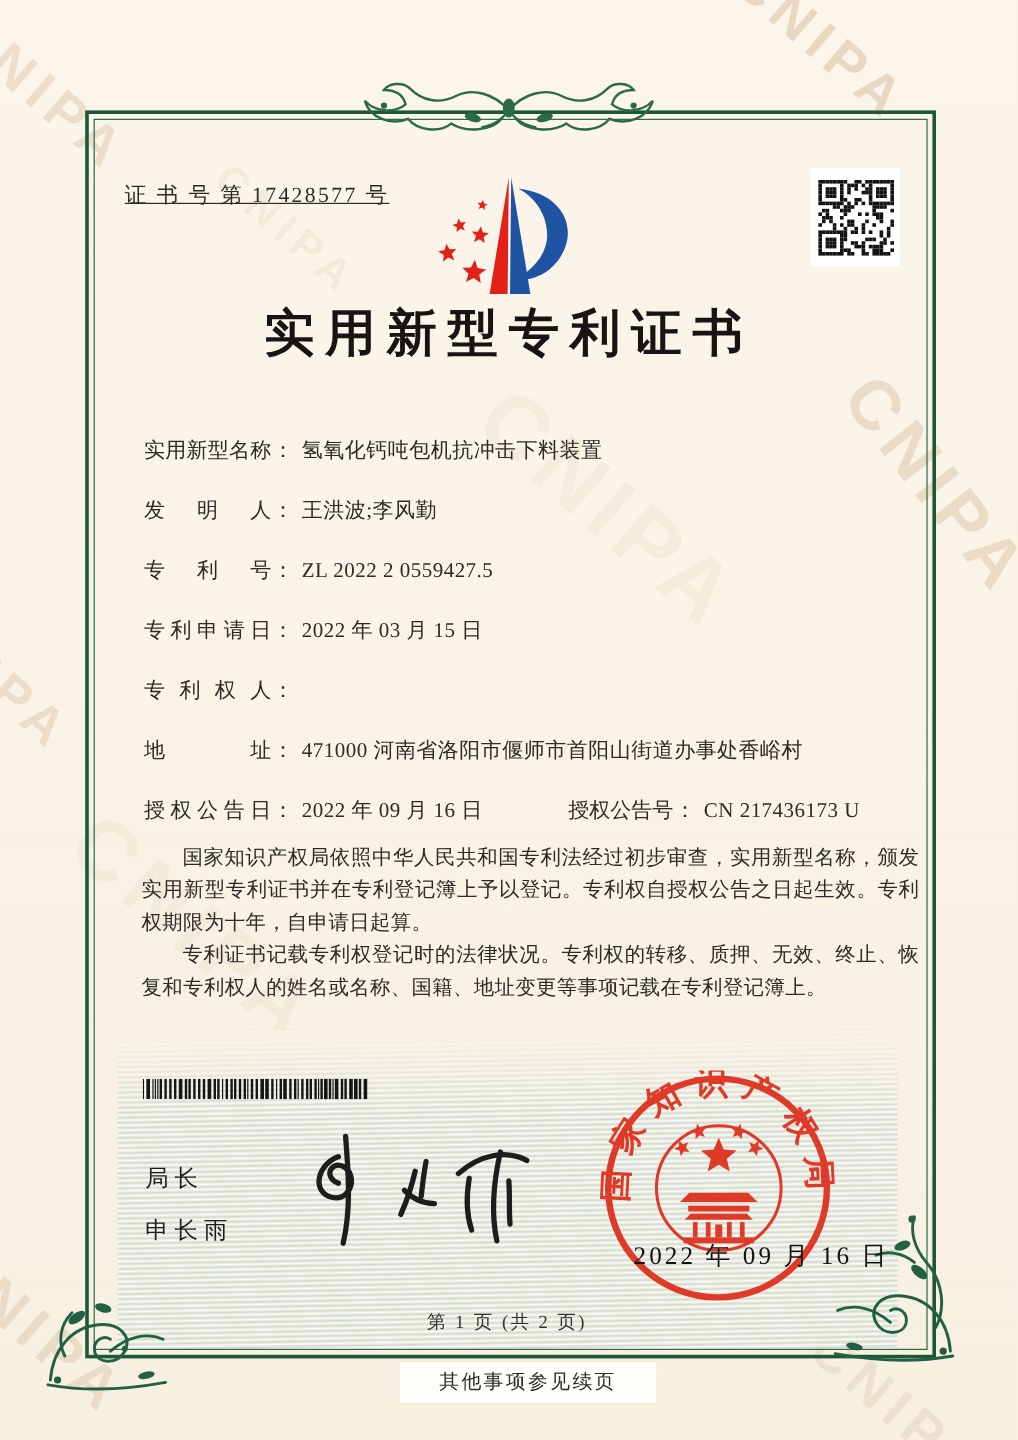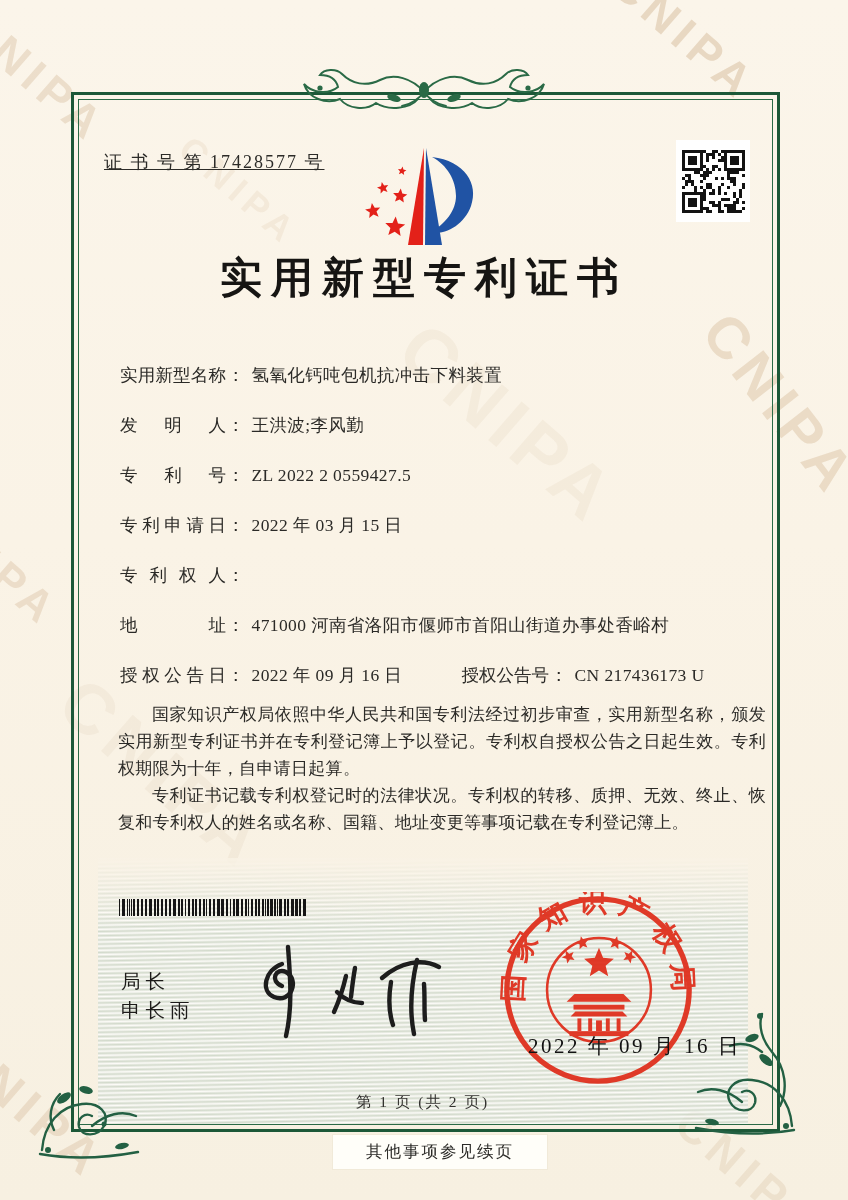--- a/index.html
+++ b/index.html
@@ -52,33 +52,33 @@
 
   .title{position:absolute;left:0;top:250px;width:100%;text-align:center;font-size:42px;
          font-weight:bold;letter-spacing:9px;color:#161513;z-index:2;}
 
   .fields{position:absolute;left:120px;top:350px;right:78px;z-index:2;}
   .frow{display:flex;align-items:center;height:50px;font-size:17.5px;color:#2b2a27;}
   .flabel{display:inline-block;width:106px;text-align:justify;text-align-last:justify;}
   .colon{margin:0 7px 0 1px;}
   .fvalue{letter-spacing:.4px;white-space:nowrap;}
   .frow.grant .fvalue.first{width:206px;}
-  .glabel2{white-space:nowrap;margin-left:4px;font-family:Liberation Serif, serif;}
+  .glabel2{white-space:nowrap;margin-left:16px;font-family:Liberation Serif, serif;}
 
   .body-text{position:absolute;left:118px;right:82px;top:701px;font-size:17px;
              line-height:27px;text-align:justify;letter-spacing:.3px;color:#2b2a27;z-index:2;}
   .body-text p{margin:0;text-indent:2em;}
 
   .barcode{position:absolute;left:119px;top:899px;width:218px;height:17px;display:flex;
            overflow:hidden;z-index:2;}
   .barcode div{background:#161616;flex:none;height:100%;}
 
   .director{position:absolute;left:121px;top:968px;z-index:2;font-size:19.5px;
             letter-spacing:5px;color:#1d1c1a;}
-  .director .name{margin-top:2px;}
+  .director .name{margin-top:17px;}
 
   .signature{position:absolute;left:252px;top:944px;z-index:3;}
 
   .seal{position:absolute;left:500px;top:892px;z-index:3;}
   .seal-date{position:absolute;left:528px;top:1032px;z-index:4;font-size:21px;
              letter-spacing:2.5px;color:#121212;white-space:nowrap;}
 
   .page-num{position:absolute;left:71px;top:1092px;width:703px;text-align:center;
             font-size:15.5px;letter-spacing:2px;color:#33322f;z-index:2;}
 

